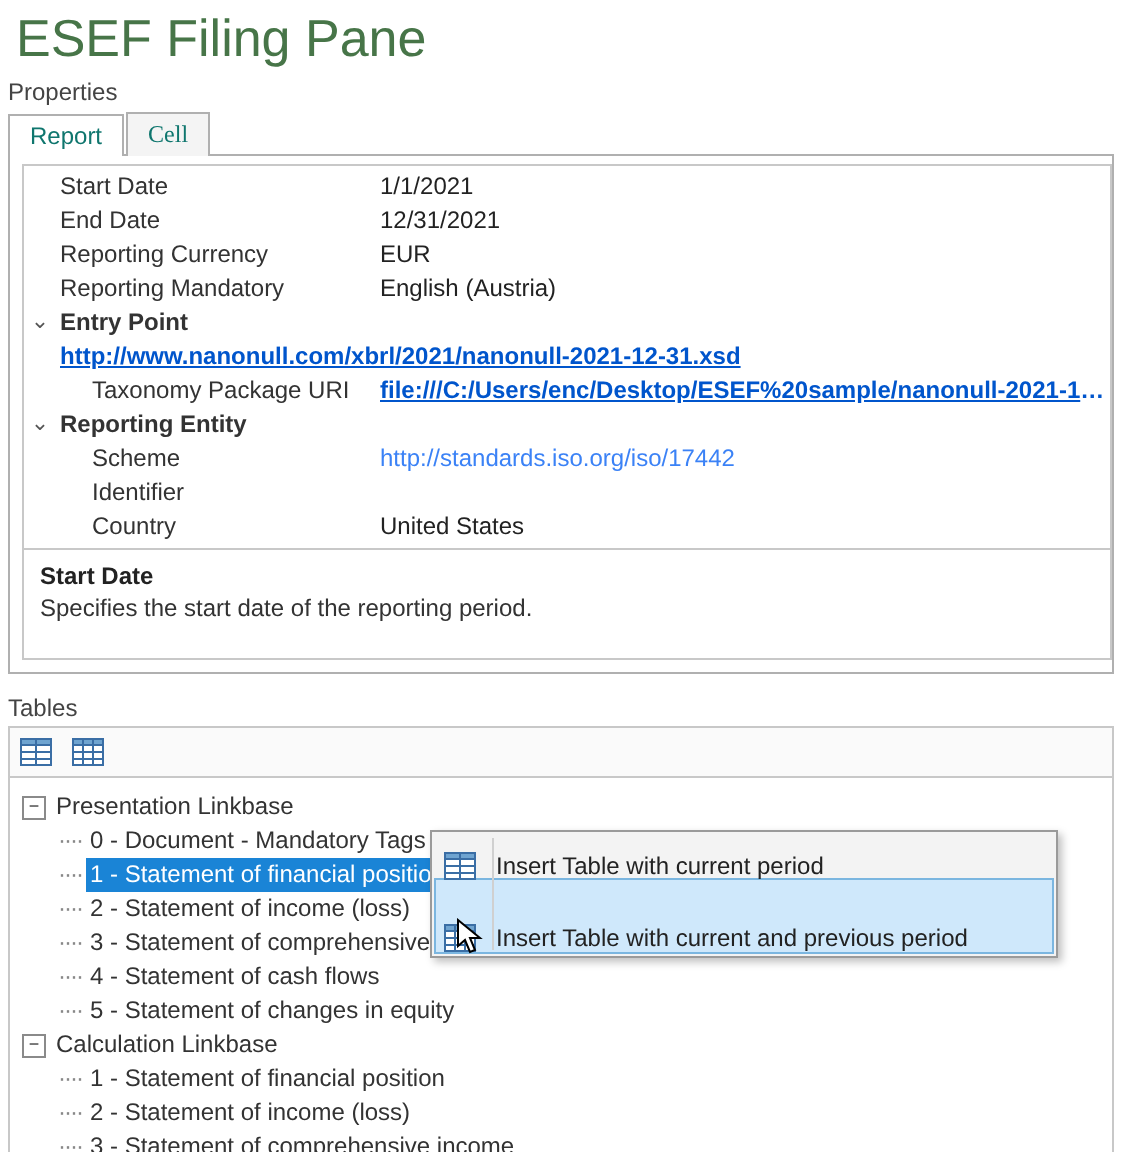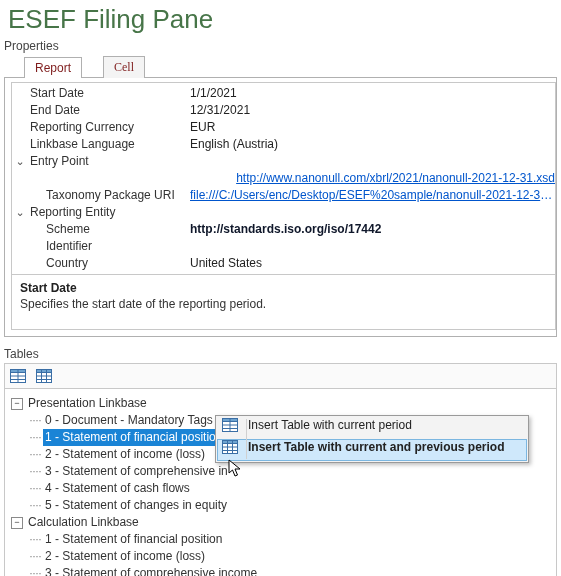--- a/index.html
+++ b/index.html
@@ -3,56 +3,56 @@
 <meta charset="utf-8">
 <style>
   * { box-sizing: border-box; margin: 0; padding: 0; }
   html, body { font-family: "Segoe UI", Tahoma, Arial, sans-serif; font-size: 12px; color: #333; background: #fff; }
   body { width: 561px; height: 576px; overflow: hidden; }
 
   .pane-title { font-size: 26px; font-weight: 400; color: #477548; padding: 4px 8px 2px 8px; }
   .section-label { font-size: 12px; color: #444; padding: 2px 25px 0 4px; }
 
   .tabs-row { display: flex; align-items: flex-end; padding: 0 0 0 4px; margin-top: 2px; }
-  .tab { border: 1px solid #b0b0b0; border-bottom: none; padding: 3px 10px; font-size: 12px; color: #7f1d1d; background: #fff; margin-right: 1px; position: relative; top: 1px; cursor: pointer; margin-left: 20px; }
+  .tab { border: 1px solid #b0b0b0; border-bottom: none; padding: 3px 10px; font-size: 12px; color: #0f766e; background: #fff; margin-right: 1px; position: relative; top: 1px; cursor: pointer; }
   .tab.active { background: #fff; z-index: 2; }
   .tab.inactive { background: #f4f4f4; font-family: Liberation Serif, serif; }
   .tab-content-border { border: 1px solid #b0b0b0; margin: 0 4px 6px 4px; padding: 4px 0 6px 6px; }
 
   .prop-panel { border: 1px solid #c8c8c8; background: #fff; padding: 2px 0; }
   .prop-row { display: flex; align-items: center; min-height: 17px; line-height: 17px; }
   .prop-expander { width: 16px; text-align: center; font-size: 11px; color: #555; flex-shrink: 0; cursor: pointer; }
   .prop-label-col { width: 160px; padding-left: 2px; color: #333; flex-shrink: 0; }
   .prop-value-col { flex: 1; font-weight: 400; color: #222; padding-left: 2px; white-space: nowrap; overflow: hidden; text-overflow: ellipsis; }
-  .prop-value-col.link { font-weight: 400; color: #0055cc; text-decoration: underline; text-align: right; }
-  .prop-value-col.regular { font-weight: 700; color: #0f172a; }
-  .prop-row.group .prop-label-col { font-weight: 400; }
+  .prop-value-col.link { font-weight: 700; color: #0055cc; text-decoration: underline; }
+  .prop-value-col.regular { font-weight: 400; color: #3b82f6; }
+  .prop-row.group .prop-label-col { font-weight: 700; }
   .prop-row.child .prop-label-col { padding-left: 18px; }
 
   .help-panel { border: 1px solid #c8c8c8; border-top: none; padding: 6px 8px 18px 8px; }
   .help-title { font-weight: 700; color: #222; margin-bottom: 2px; }
   .help-text { color: #333; }
 
   .tables-section { margin-top: 8px; padding: 0 4px; }
   .toolbar { border: 1px solid #c8c8c8; background: #fafafa; display: flex; align-items: center; padding: 2px; gap: 4px; margin-top: 2px; }
   .toolbtn { width: 22px; height: 20px; display: flex; align-items: center; justify-content: center; border: 1px solid transparent; cursor: pointer; }
 
   .tree { border: 1px solid #c8c8c8; border-top: none; padding: 6px 4px 6px 4px; position: relative; height: 208px; }
   .tree-node { display: flex; align-items: center; height: 17px; line-height: 17px; white-space: nowrap; }
   .toggle { width: 12px; height: 12px; border: 1px solid #8a8a8a; display: inline-flex; align-items: center; justify-content: center; font-size: 9px; color: #333; margin-right: 3px; flex-shrink: 0; background: #fff; cursor: pointer; line-height: 9px; }
   .node-label { padding: 0 2px; cursor: default; }
   .node-label.selected { background: #1a84d6; color: #fff; }
   .dotted-leader { color: #888; letter-spacing: -1px; margin-right: 2px; }
 
   .context-menu { position: absolute; left: 215px; top: 415px; width: 314px; border: 1px solid #9a9a9a; background: #f3f3f3; box-shadow: 2px 2px 4px rgba(0,0,0,0.25); z-index: 50; }
   .menu-inner { padding: 2px; }
-  .menu-item { display: flex; align-items: flex-start; height: 22px; cursor: pointer; }
+  .menu-item { display: flex; align-items: flex-end; height: 22px; cursor: pointer; }
   .menu-item .menu-icon-cell { width: 24px; display: flex; align-items: center; justify-content: center; flex-shrink: 0; }
   .menu-item .menu-text { flex: 1; padding-left: 6px; color: #222; }
-  .menu-item.hovered { background: #cfe8fb; border: 1px solid #7bb6e0; height: 22px; margin: -1px; padding: 0; font-weight: bold; }
+  .menu-item.hovered { background: #cfe8fb; border: 1px solid #7bb6e0; height: 38px; margin: -1px; padding: 0; }
   .menu-sep-vert { position: absolute; left: 30px; top: 3px; bottom: 3px; width: 1px; background: #d0d0d0; }
 
   .tableicon-svg { width: 16px; height: 14px; }
 
   .cursor-arrow { position: absolute; left: 228px; top: 459px; z-index: 60; pointer-events: none; }
 </style>
 </head>
 <body>
 
 <div class="pane-title">ESEF Filing Pane</div>
@@ -77,21 +77,21 @@
       <div class="prop-label-col">End Date</div>
       <div class="prop-value-col">12/31/2021</div>
     </div>
     <div class="prop-row">
       <div class="prop-expander"></div>
       <div class="prop-label-col">Reporting Currency</div>
       <div class="prop-value-col">EUR</div>
     </div>
     <div class="prop-row">
       <div class="prop-expander"></div>
-      <div class="prop-label-col">Linkbase Language</div>
+      <div class="prop-label-col">Reporting Mandatory</div>
       <div class="prop-value-col">English (Austria)</div>
     </div>
 
     <div class="prop-row group">
       <div class="prop-expander">⌄</div>
       <div class="prop-label-col">Entry Point</div>
       <div class="prop-value-col regular"></div>
     </div>
     <div class="prop-row child">
       <div class="prop-expander"></div>

